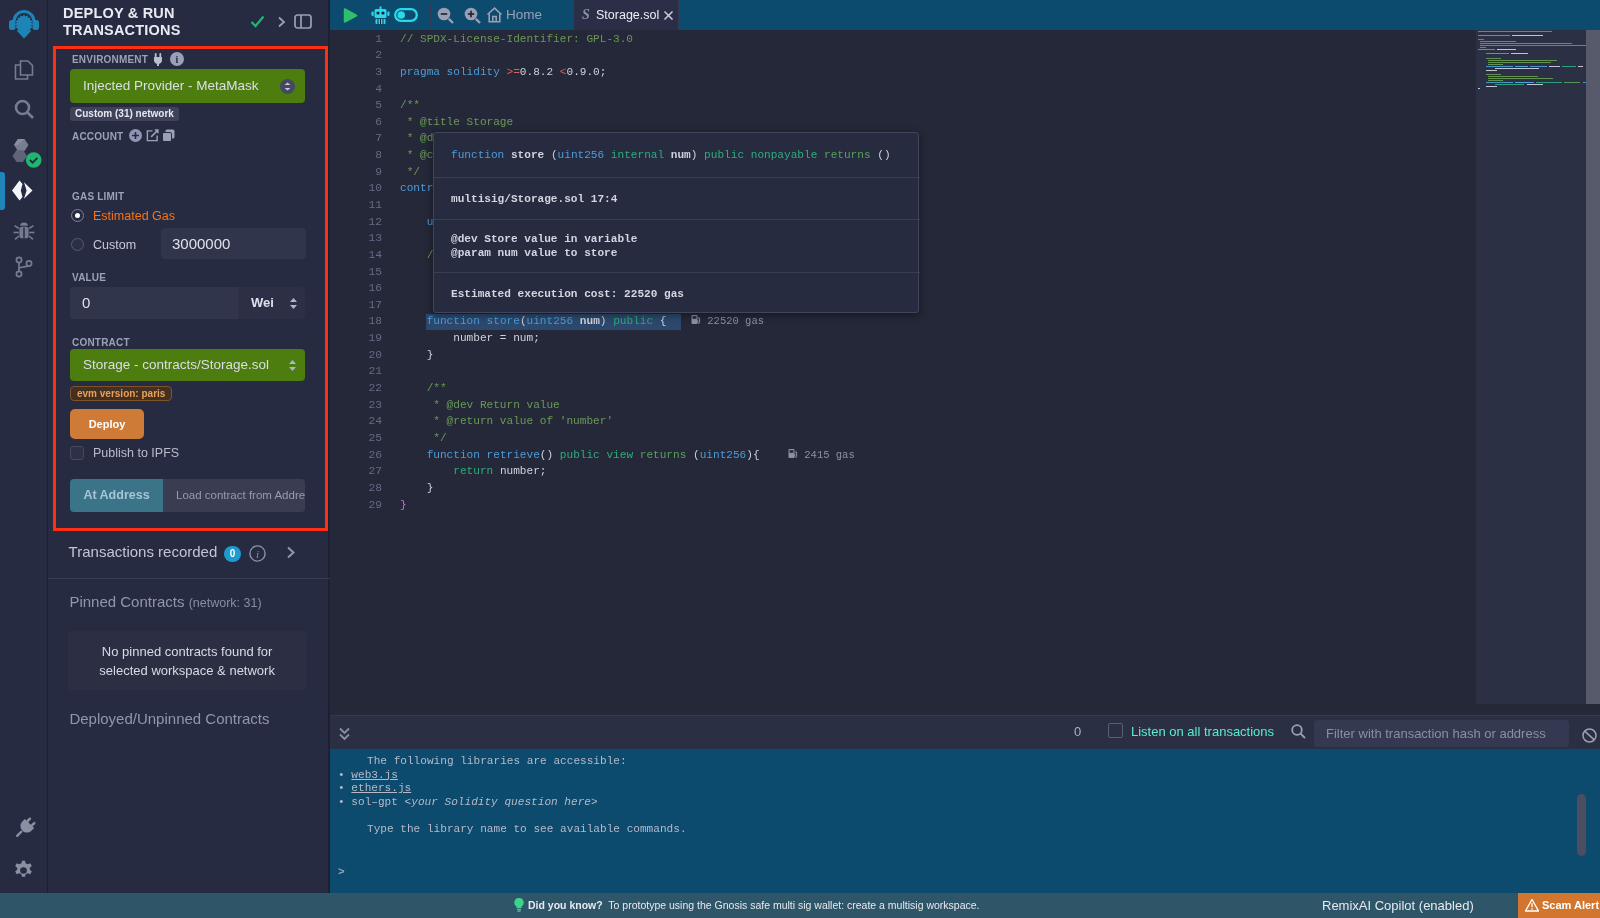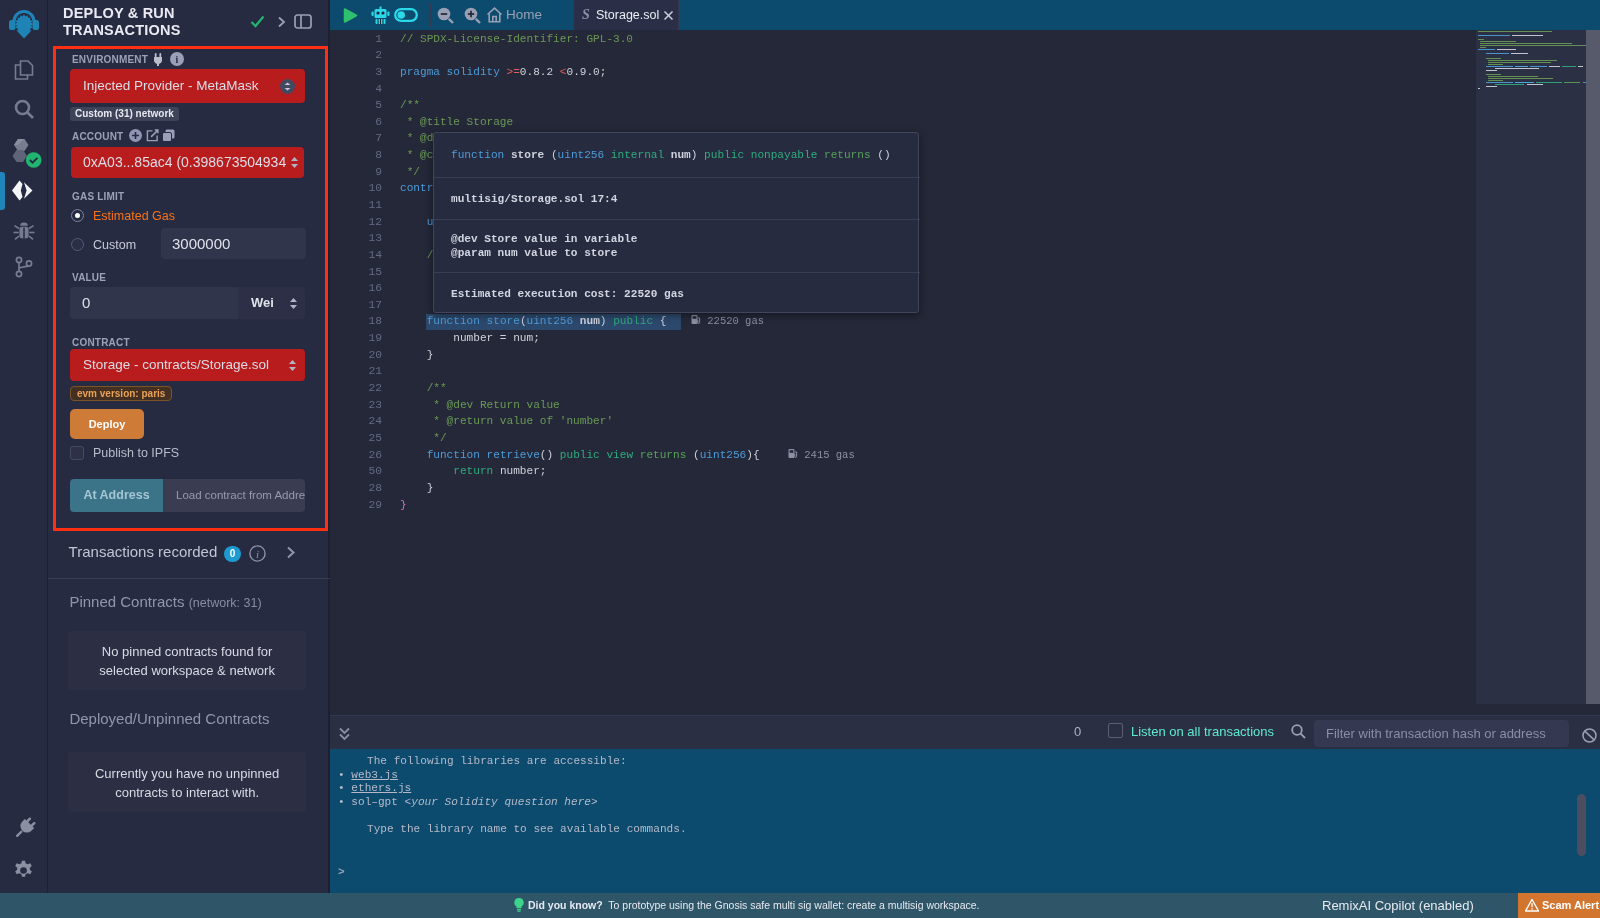--- a/index.html
+++ b/index.html
@@ -8,21 +8,21 @@
   #app { position:relative; width:1600px; height:918px; }
   .abs { position:absolute; }
   .mono { font-family:"Liberation Mono", monospace; }
 
   
   #rail { left:0; top:0; width:48px; height:893px; background:#272b42; border-right:1px solid #1d2030; }
 
   
   #panel { left:48px; top:0; width:282px; height:893px; background:#272b42; border-right:2px solid #1d2030; }
   .lbl { position:absolute; font-size:10px; font-weight:bold; color:#9ca1b8; letter-spacing:0.2px; }
-  .ddown { position:absolute; background:#b91c1c; border-radius:4px; color:#dcdee8; font-size:13.5px; }
+  .ddown { position:absolute; background:#4d7c0f; border-radius:4px; color:#dcdee8; font-size:13.5px; }
   .ipt { position:absolute; background:#31354c; border-radius:4px; color:#dfe1ea; font-size:15px; }
 
   
   #tabstrip { left:330px; top:0; width:1270px; height:30px; background:#0c4a6e; }
   #editor { left:330px; top:30px; width:1270px; height:685px; background:#242838; }
   .cl { position:absolute; height:17px; line-height:16.64px; font-size:11.1px; font-family:"Liberation Mono", monospace; white-space:pre; color:#cfd2dc; }
   .gut { position:absolute; left:0px; width:52px; text-align:right; color:#646b86; height:17px; line-height:16.64px; font-size:11.3px; font-family:"Liberation Mono", monospace; }
   .c-com { color:#6a9955; } 
   .c-kw { color:#4d9cd8; }  
   .c-fn { color:#4d9cd8; }  
@@ -158,26 +158,20 @@
         <path d="M6.5 3 V10 M3 6.5 H10" stroke="#272b42" stroke-width="1.6"></path>
       </svg>
     <svg class="abs" style="left:98px;top:129px" width="13" height="13" viewBox="0 0 14 14" fill="none" stroke="#9aa0b8" stroke-width="1.5">
         <path d="M12 7 V12.5 H1.5 V2 H7"></path>
         <path d="M5.5 8.5 L12.5 1.5 M9.5 1.2 h3.3 v3.3" stroke-width="1.6"></path>
       </svg>
     <svg class="abs" style="left:114px;top:129px" width="13" height="13" viewBox="0 0 13 13" fill="#9aa0b8">
         <rect x="3.5" y="0.5" width="9" height="9" rx="1.5"></rect>
         <rect x="0.5" y="3.5" width="9" height="9" rx="1.5" stroke="#272b42" stroke-width="1"></rect>
       </svg>
-    <div class="ddown" style="left:23px;top:147px;width:232.5px;height:31px;line-height:31px;padding-left:12px;overflow:hidden;white-space:nowrap;font-size:14px">0xA03...85ac4 (0.398673504934
-      <svg class="abs" style="right:4px;top:8px" width="11" height="15" viewBox="0 0 11 15">
-          <path d="M2 6 L5.5 2 L9 6 Z" fill="#b0b4c8"></path>
-          <path d="M2 9 L5.5 13 L9 9 Z" fill="#b0b4c8"></path>
-        </svg>
-    </div>
 
     <div class="lbl" style="left:24px;top:191px">GAS LIMIT</div>
     <div class="abs" style="left:23px;top:209px;width:13px;height:13px;border-radius:50%;border:1.5px solid #7d829a;background:#272b42"></div>
     <div class="abs" style="left:27px;top:213px;width:5px;height:5px;border-radius:50%;background:#ffffff"></div>
     <div class="abs" style="left:45px;top:209px;font-size:12.5px;color:#f97316">Estimated Gas</div>
     <div class="abs" style="left:23px;top:238px;width:13px;height:13px;border-radius:50%;border:1.5px solid #565b74;background:#2b2f45"></div>
     <div class="abs" style="left:45px;top:238px;font-size:12.5px;color:#c7c9d8">Custom</div>
     <div class="ipt" style="left:113px;top:228px;width:145px;height:31px;line-height:31px;padding-left:11px">3000000</div>
 
     <div class="lbl" style="left:24px;top:272px">VALUE</div>
@@ -213,21 +207,20 @@
       </svg>
     <svg class="abs" style="left:238px;top:546px" width="9" height="13" viewBox="0 0 9 13" fill="none" stroke="#9096ab" stroke-width="2">
         <path d="M2 1.5 L7.5 6.5 L2 11.5"></path>
       </svg>
 
     <div class="abs" style="left:0;top:578px;width:282px;height:1px;background:#393d52"></div>
 
     <div class="abs" style="left:21.4px;top:593px;font-size:15px;color:#9296ac">Pinned Contracts <span style="font-size:12.5px;color:#888da3">(network: 31)</span></div>
     <div class="abs" style="left:20.3px;top:631px;width:237.7px;height:59px;background:#2c2f44;border-radius:2px;color:#d8dae4;font-size:13px;text-align:center;line-height:19px;padding-top:11px">No pinned contracts found for<br>selected workspace &amp; network</div>
     <div class="abs" style="left:21.4px;top:710px;font-size:15px;color:#9296ac">Deployed/Unpinned Contracts</div>
-    <div class="abs" style="left:20.3px;top:752px;width:237.7px;height:60px;background:#2c2f44;border-radius:2px;color:#d8dae4;font-size:13px;text-align:center;line-height:19px;padding-top:12px">Currently you have no unpinned<br>contracts to interact with.</div>
   </div>
   <div class="abs" id="tabstrip">
 
     <svg class="abs" style="left:13px;top:8px" width="15" height="15" viewBox="0 0 15 15">
         <path d="M2 1.5 L13 7.5 L2 13.5 Z" fill="#2fc06d" stroke="#2fc06d" stroke-width="2.5" stroke-linejoin="round"></path>
       </svg>
     <div class="abs" style="left:35px;top:3px;width:1px;height:24px;background:#343850"></div>
 
     <svg class="abs" style="left:41px;top:6px" width="19" height="19" viewBox="0 0 19 19" fill="#2ad8e8">
       <rect x="3.5" y="3" width="12" height="9" rx="1.5"></rect>
@@ -300,21 +293,21 @@
     <div class="gut" style="top:266.84px">17</div>
     <div class="gut" style="top:283.48px">18</div>
     <div class="gut" style="top:300.12px">19</div>
     <div class="gut" style="top:316.76px">20</div>
     <div class="gut" style="top:333.4px">21</div>
     <div class="gut" style="top:350.04px">22</div>
     <div class="gut" style="top:366.68px">23</div>
     <div class="gut" style="top:383.32px">24</div>
     <div class="gut" style="top:399.96px">25</div>
     <div class="gut" style="top:416.6px">26</div>
-    <div class="gut" style="top:433.24px">50</div>
+    <div class="gut" style="top:433.24px">27</div>
     <div class="gut" style="top:449.88px">28</div>
     <div class="gut" style="top:466.52px">29</div>
     </div>
 
     <div class="abs" style="left:96px;top:283.5px;width:255px;height:16.6px;background:#2d4d73;opacity:0.9"></div>
 
     <div id="code">
     <div class="cl" style="left:70px;top:0.6px"><span class="c-com">// SPDX-License-Identifier: GPL-3.0</span></div>
     <div class="cl" style="left:70px;top:33.88px"><span class="c-kw">pragma solidity </span><span class="c-red">&gt;=</span><span class="c-wht">0.8.2 </span><span class="c-red">&lt;</span><span class="c-wht">0.9.0;</span></div>
     <div class="cl" style="left:70px;top:67.16px"><span class="c-com">/**</span></div>

